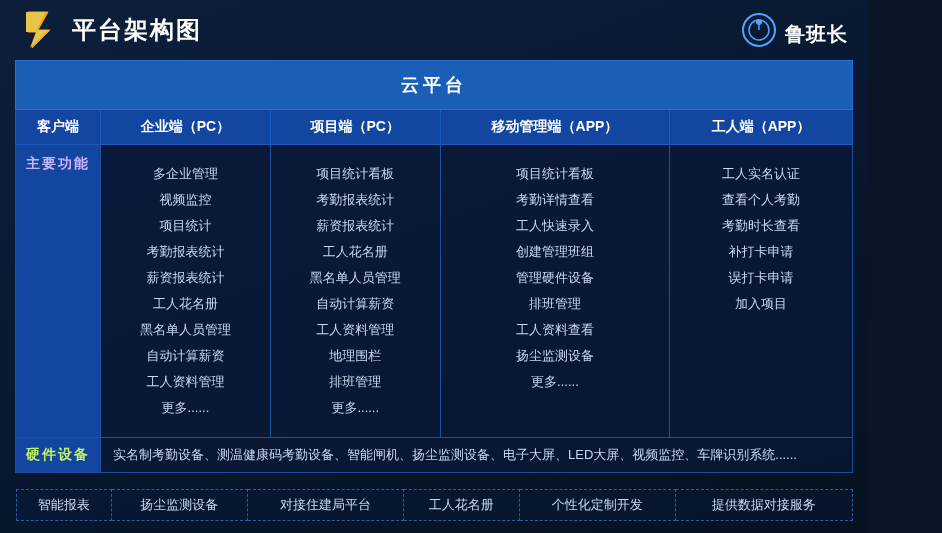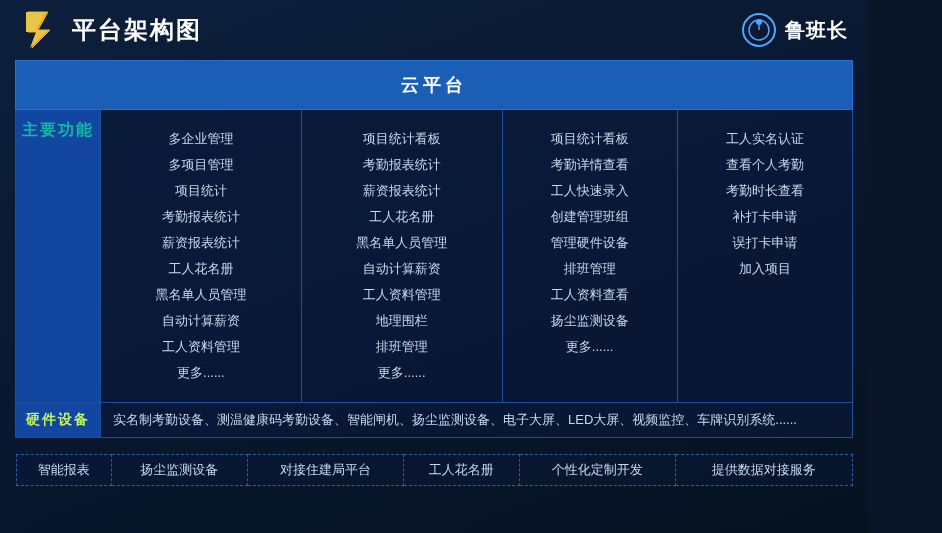--- a/index.html
+++ b/index.html
@@ -41,21 +41,21 @@
 
     .title {
       font-size: 24px;
       font-weight: bold;
       color: #ffffff;
       letter-spacing: 2px;
     }
 
     .brand-logo {
       display: flex;
-      align-items: center;
+      align-items: flex-end;
       gap: 8px;
     }
 
     .brand-icon {
       width: 36px;
       height: 36px;
     }
 
     .brand-name {
       font-size: 20px;
@@ -94,22 +94,22 @@
     }
 
     
     .main-row td {
       border: 1px solid #1e4f9c;
       vertical-align: top;
     }
 
     .cell-label {
       background: #1246a0;
-      color: #14b8a6;
-      font-size: 16px;
+      color: #c4b5fd;
+      font-size: 14px;
       font-weight: bold;
       text-align: center;
       vertical-align: middle;
       padding: 10px 5px;
       letter-spacing: 2px;
       width: 80px;
     }
 
     .cell-content {
       background: rgba(10, 25, 60, 0.6);
@@ -183,26 +183,33 @@
     </div>
   </div>
 
   <table class="arch-table">
 
     <tbody>
         <tr class="cloud-row">
       <td colspan="6">云平台</td>
     </tr>
 
+    <tr class="col-header">
+      <td>客户端</td>
+      <td>企业端（PC）</td>
+      <td>项目端（PC）</td>
+      <td>移动管理端（APP）</td>
+      <td>工人端（APP）</td>
+    </tr>
 
     <tr class="main-row">
       <td class="cell-label">主要功能</td>
       <td class="cell-content" id="enterprise-col">
             <div>多企业管理</div>
-            <div>多项目管理</div>
+            <div>视频监控</div>
             <div>项目统计</div>
             <div>考勤报表统计</div>
             <div>薪资报表统计</div>
             <div>工人花名册</div>
             <div>黑名单人员管理</div>
             <div>自动计算薪资</div>
             <div>工人资料管理</div>
             <div>更多......</div>
           </td>
       <td class="cell-content" id="project-col">

